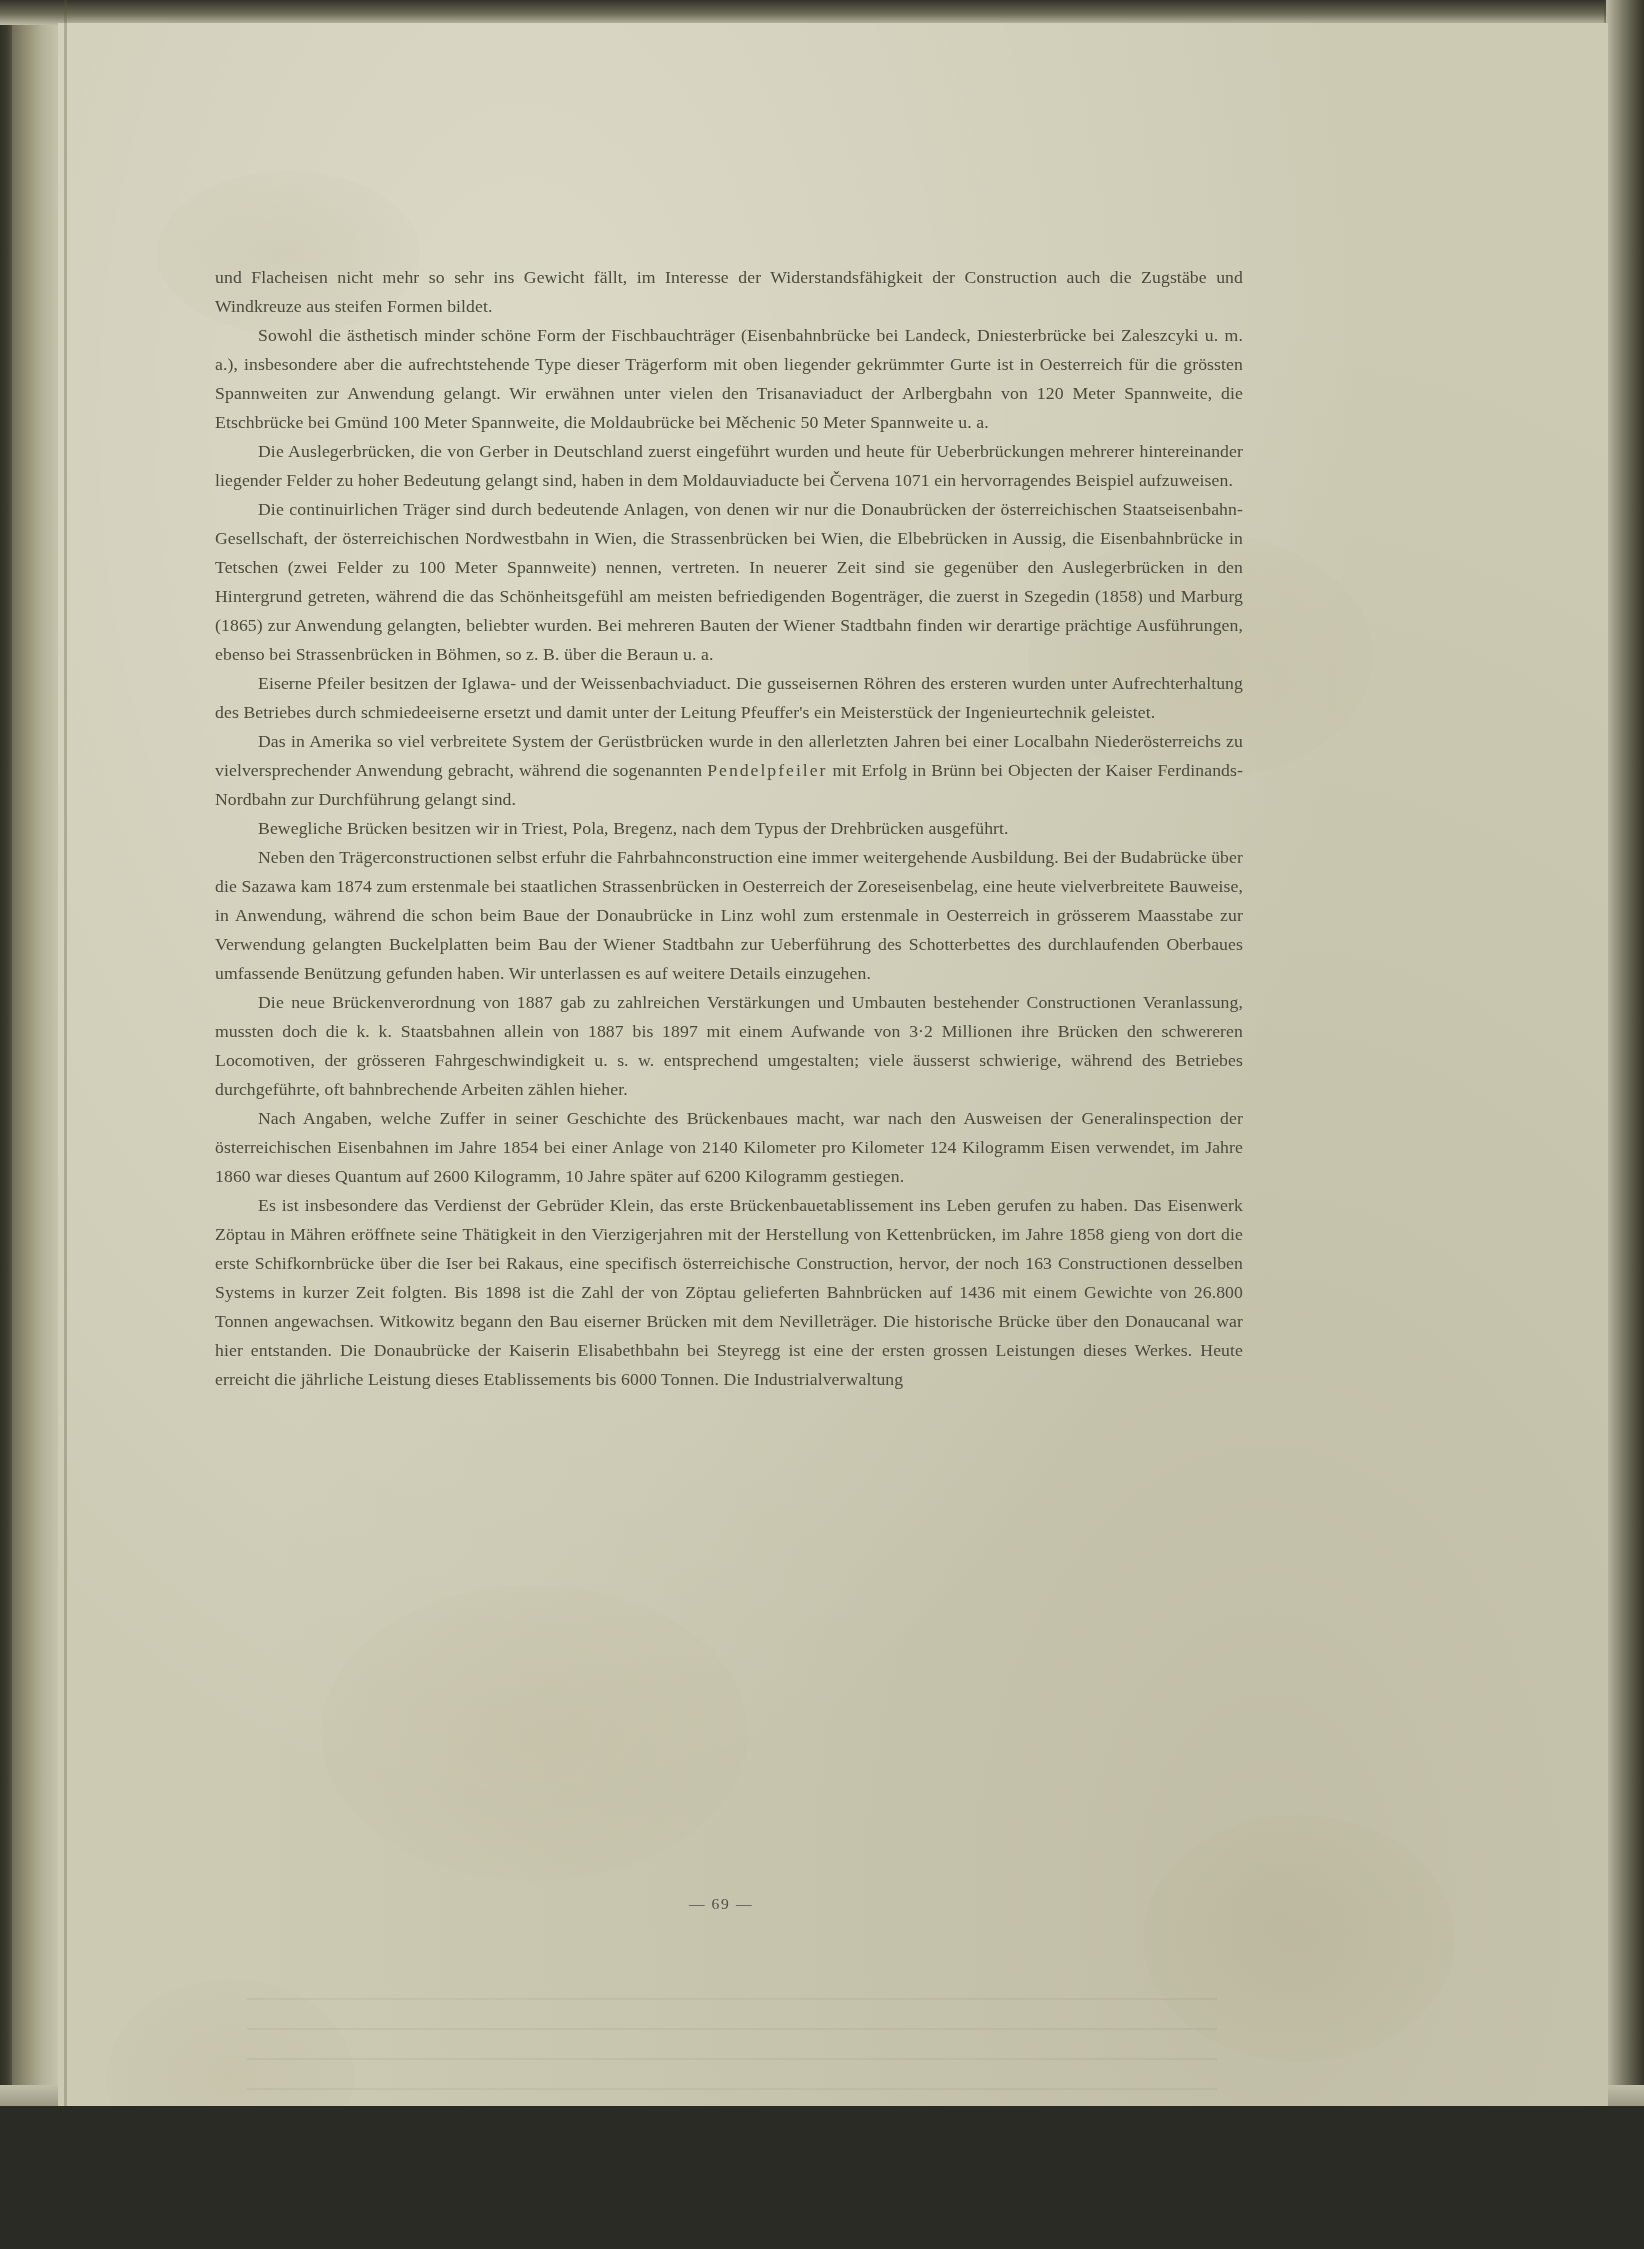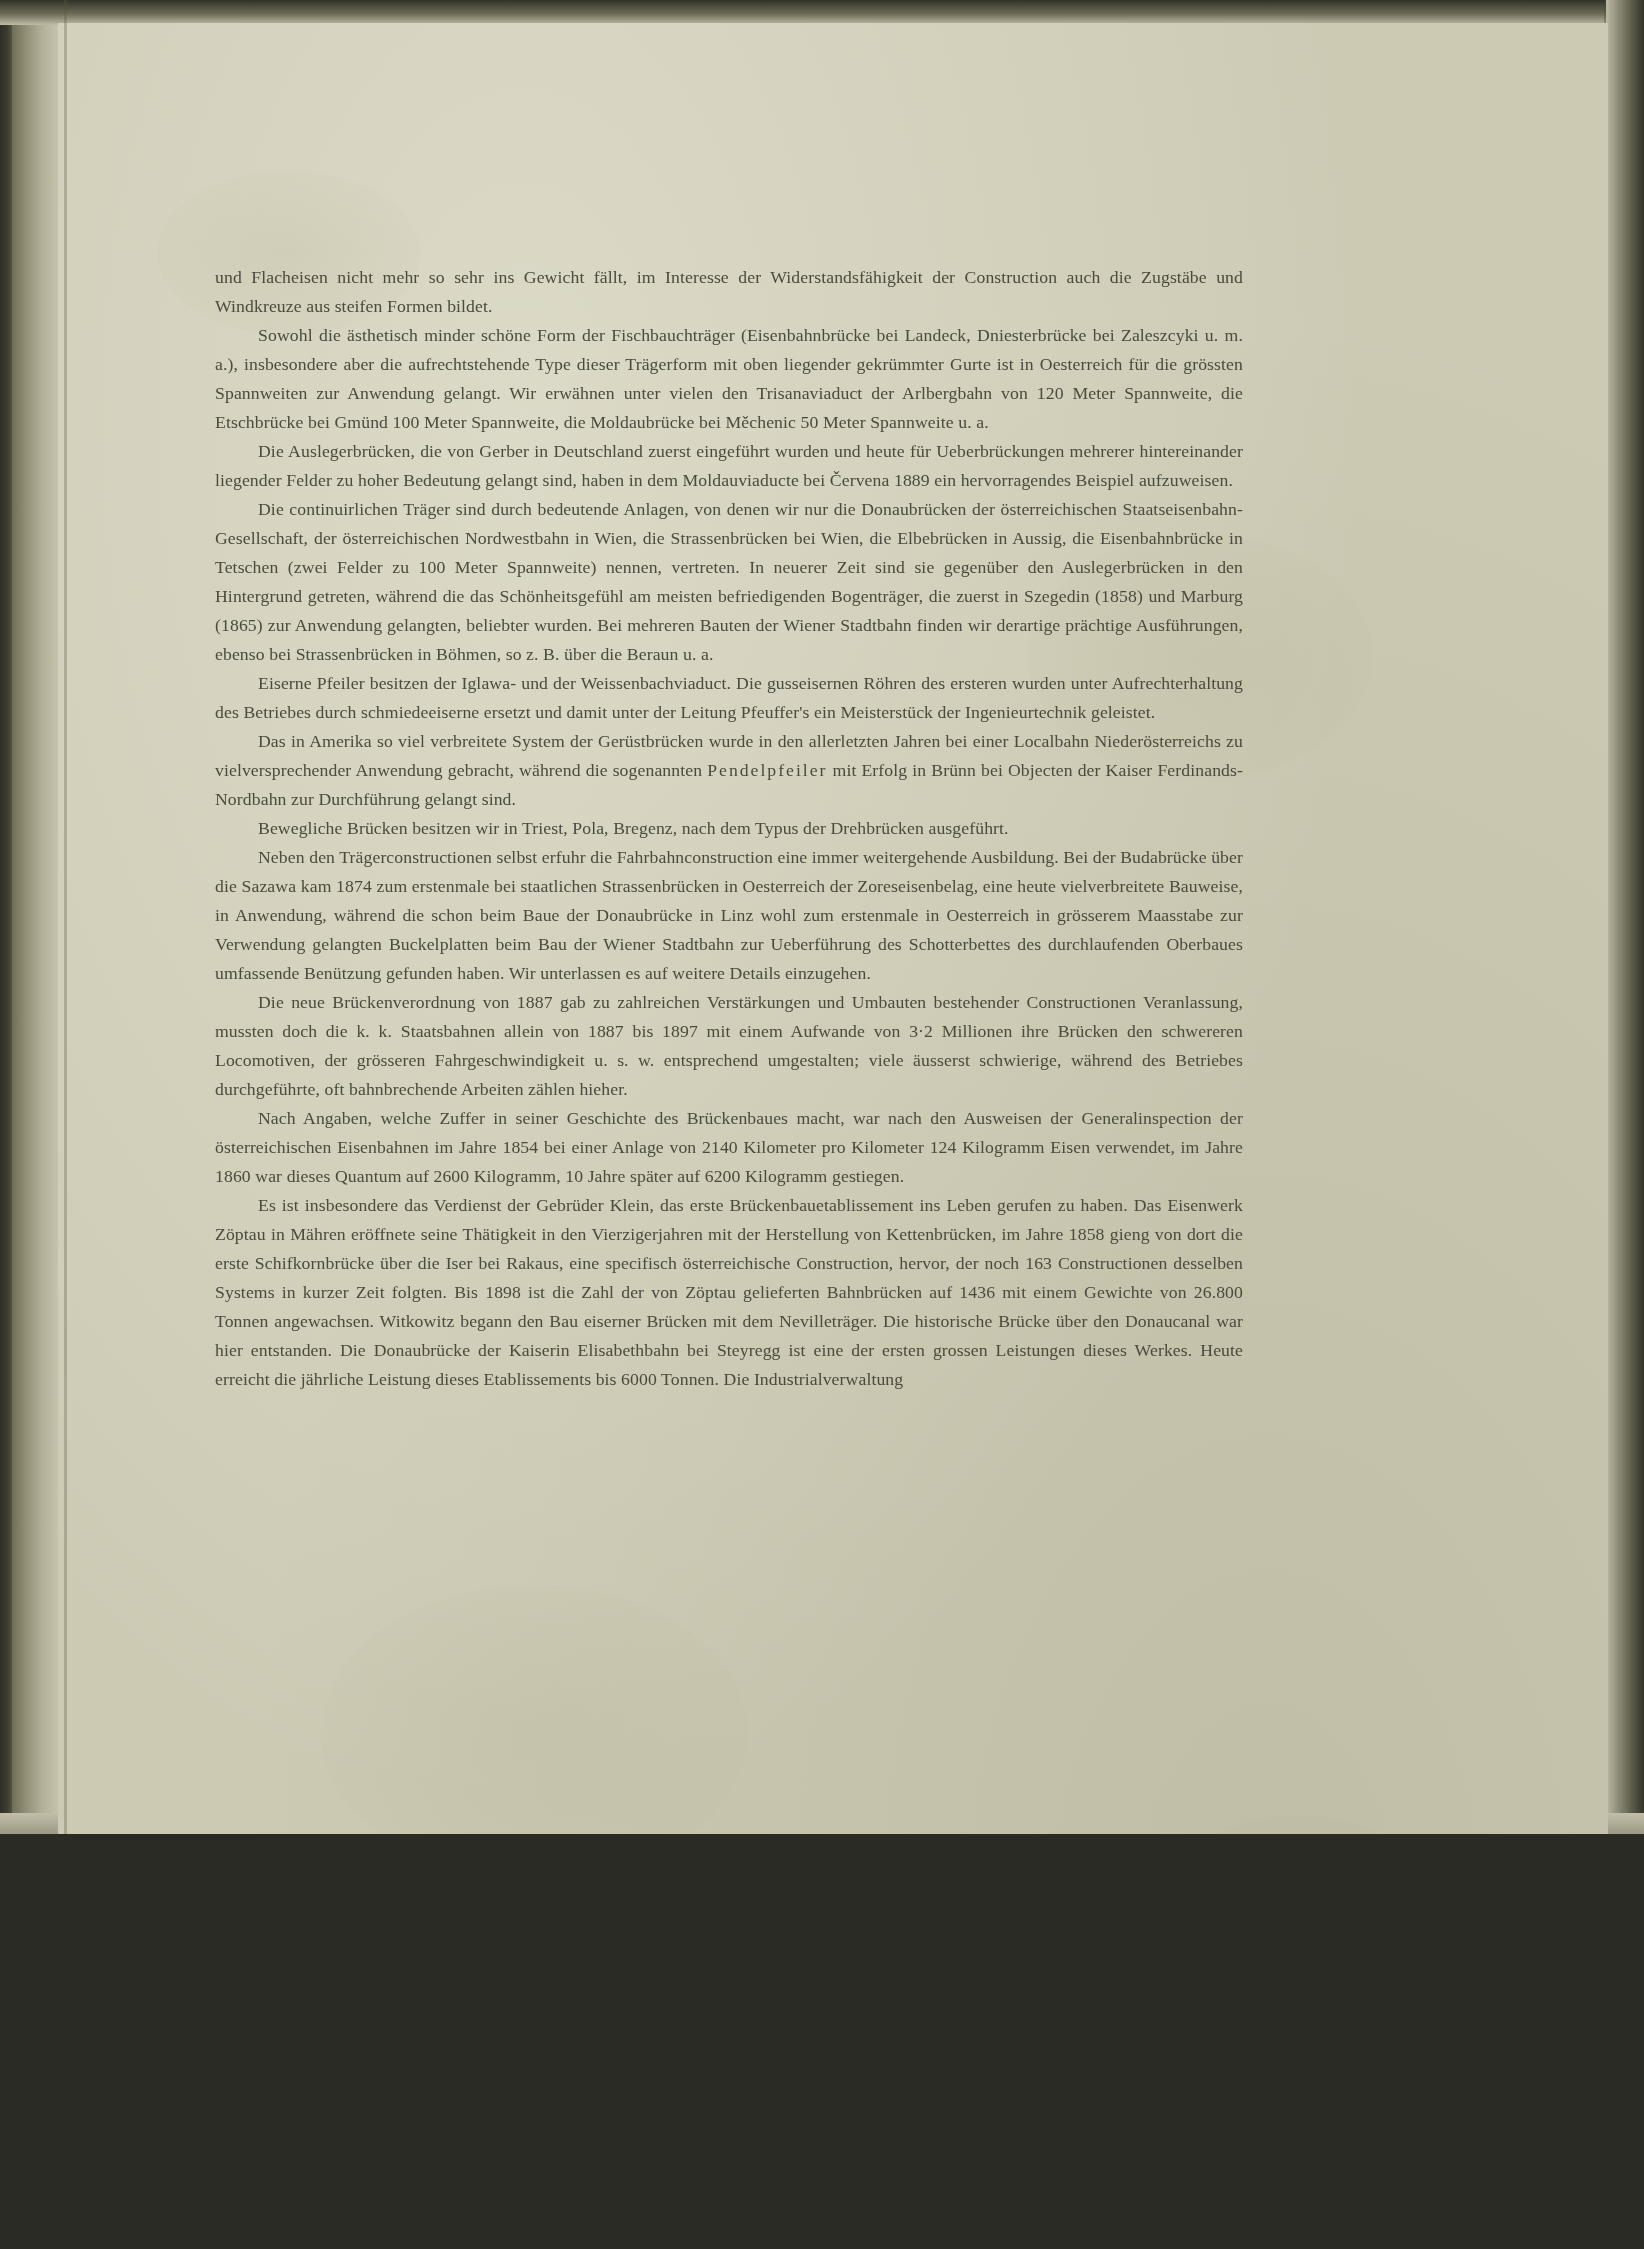--- a/index.html
+++ b/index.html
@@ -11,21 +11,21 @@
     width: 1644px;
     height: 2250px;
     overflow: hidden;
     font-family: "Liberation Serif", serif;
   }
 
   
   #scan {
     position: relative;
     width: 1644px;
-    height: 1834px;
+    height: 2106px;
     background: #c9c6b0;
     overflow: hidden;
   }
 
   
   .gutter-left {
     position: absolute;
     left: 0; top: 0;
     width: 58px; height: 100%;
     background: linear-gradient(to right,
@@ -154,21 +154,21 @@
     <div class="blotch b3"></div>
     <div class="blotch b4"></div>
     <div class="blotch b5"></div>
   </div>
 
   <div class="fold"></div>
 
   <div class="textblock">
     <p class="noindent">und Flacheisen nicht mehr so sehr ins Gewicht fällt, im Interesse der Widerstandsfähigkeit der Construction auch die Zugstäbe und Windkreuze aus steifen Formen bildet.</p>
     <p>Sowohl die ästhetisch minder schöne Form der Fischbauchträger (Eisenbahnbrücke bei Landeck, Dniesterbrücke bei Zaleszcyki u. m. a.), insbesondere aber die aufrechtstehende Type dieser Trägerform mit oben liegender gekrümmter Gurte ist in Oesterreich für die grössten Spannweiten zur Anwendung gelangt. Wir erwähnen unter vielen den Trisanaviaduct der Arlbergbahn von 120 Meter Spannweite, die Etschbrücke bei Gmünd 100 Meter Spannweite, die Moldaubrücke bei Měchenic 50 Meter Spannweite u. a.</p>
-    <p>Die Auslegerbrücken, die von Gerber in Deutschland zuerst eingeführt wurden und heute für Ueberbrückungen mehrerer hintereinander liegender Felder zu hoher Bedeutung gelangt sind, haben in dem Moldauviaducte bei Červena 1889 ein hervorragendes Beispiel aufzuweisen.</p>
+    <p>Die Auslegerbrücken, die von Gerber in Deutschland zuerst eingeführt wurden und heute für Ueberbrückungen mehrerer hintereinander liegender Felder zu hoher Bedeutung gelangt sind, haben in dem Moldauviaducte bei Červena 1071 ein hervorragendes Beispiel aufzuweisen.</p>
     <p>Die continuirlichen Träger sind durch bedeutende Anlagen, von denen wir nur die Donaubrücken der österreichischen Staatseisenbahn-Gesellschaft, der österreichischen Nordwestbahn in Wien, die Strassenbrücken bei Wien, die Elbebrücken in Aussig, die Eisenbahnbrücke in Tetschen (zwei Felder zu 100 Meter Spannweite) nennen, vertreten. In neuerer Zeit sind sie gegenüber den Auslegerbrücken in den Hintergrund getreten, während die das Schönheitsgefühl am meisten befriedigenden Bogenträger, die zuerst in Szegedin (1858) und Marburg (1865) zur Anwendung gelangten, beliebter wurden. Bei mehreren Bauten der Wiener Stadtbahn finden wir derartige prächtige Ausführungen, ebenso bei Strassenbrücken in Böhmen, so z. B. über die Beraun u. a.</p>
     <p>Eiserne Pfeiler besitzen der Iglawa- und der Weissenbachviaduct. Die gusseisernen Röhren des ersteren wurden unter Aufrechterhaltung des Betriebes durch schmiedeeiserne ersetzt und damit unter der Leitung Pfeuffer's ein Meisterstück der Ingenieurtechnik geleistet.</p>
     <p>Das in Amerika so viel verbreitete System der Gerüstbrücken wurde in den allerletzten Jahren bei einer Localbahn Niederösterreichs zu vielversprechender Anwendung gebracht, während die sogenannten <span class="sp">Pendelpfeiler</span> mit Erfolg in Brünn bei Objecten der Kaiser Ferdinands-Nordbahn zur Durchführung gelangt sind.</p>
     <p>Bewegliche Brücken besitzen wir in Triest, Pola, Bregenz, nach dem Typus der Drehbrücken ausgeführt.</p>
     <p>Neben den Trägerconstructionen selbst erfuhr die Fahrbahnconstruction eine immer weitergehende Ausbildung. Bei der Budabrücke über die Sazawa kam 1874 zum erstenmale bei staatlichen Strassenbrücken in Oesterreich der Zoreseisenbelag, eine heute vielverbreitete Bauweise, in Anwendung, während die schon beim Baue der Donaubrücke in Linz wohl zum erstenmale in Oesterreich in grösserem Maasstabe zur Verwendung gelangten Buckelplatten beim Bau der Wiener Stadtbahn zur Ueberführung des Schotterbettes des durchlaufenden Oberbaues umfassende Benützung gefunden haben. Wir unterlassen es auf weitere Details einzugehen.</p>
     <p>Die neue Brückenverordnung von 1887 gab zu zahlreichen Verstärkungen und Umbauten bestehender Constructionen Veranlassung, mussten doch die k. k. Staatsbahnen allein von 1887 bis 1897 mit einem Aufwande von 3·2 Millionen ihre Brücken den schwereren Locomotiven, der grösseren Fahrgeschwindigkeit u. s. w. entsprechend umgestalten; viele äusserst schwierige, während des Betriebes durchgeführte, oft bahnbrechende Arbeiten zählen hieher.</p>
     <p>Nach Angaben, welche Zuffer in seiner Geschichte des Brückenbaues macht, war nach den Ausweisen der Generalinspection der österreichischen Eisenbahnen im Jahre 1854 bei einer Anlage von 2140 Kilometer pro Kilometer 124 Kilogramm Eisen verwendet, im Jahre 1860 war dieses Quantum auf 2600 Kilogramm, 10 Jahre später auf 6200 Kilogramm gestiegen.</p>
     <p>Es ist insbesondere das Verdienst der Gebrüder Klein, das erste Brückenbauetablissement ins Leben gerufen zu haben. Das Eisenwerk Zöptau in Mähren eröffnete seine Thätigkeit in den Vierzigerjahren mit der Herstellung von Kettenbrücken, im Jahre 1858 gieng von dort die erste Schifkornbrücke über die Iser bei Rakaus, eine specifisch österreichische Construction, hervor, der noch 163 Constructionen desselben Systems in kurzer Zeit folgten. Bis 1898 ist die Zahl der von Zöptau gelieferten Bahnbrücken auf 1436 mit einem Gewichte von 26.800 Tonnen angewachsen. Witkowitz begann den Bau eiserner Brücken mit dem Nevilleträger. Die historische Brücke über den Donaucanal war hier entstanden. Die Donaubrücke der Kaiserin Elisabethbahn bei Steyregg ist eine der ersten grossen Leistungen dieses Werkes. Heute erreicht die jährliche Leistung dieses Etablissements bis 6000 Tonnen. Die Industrialverwaltung</p>
   </div>
 

